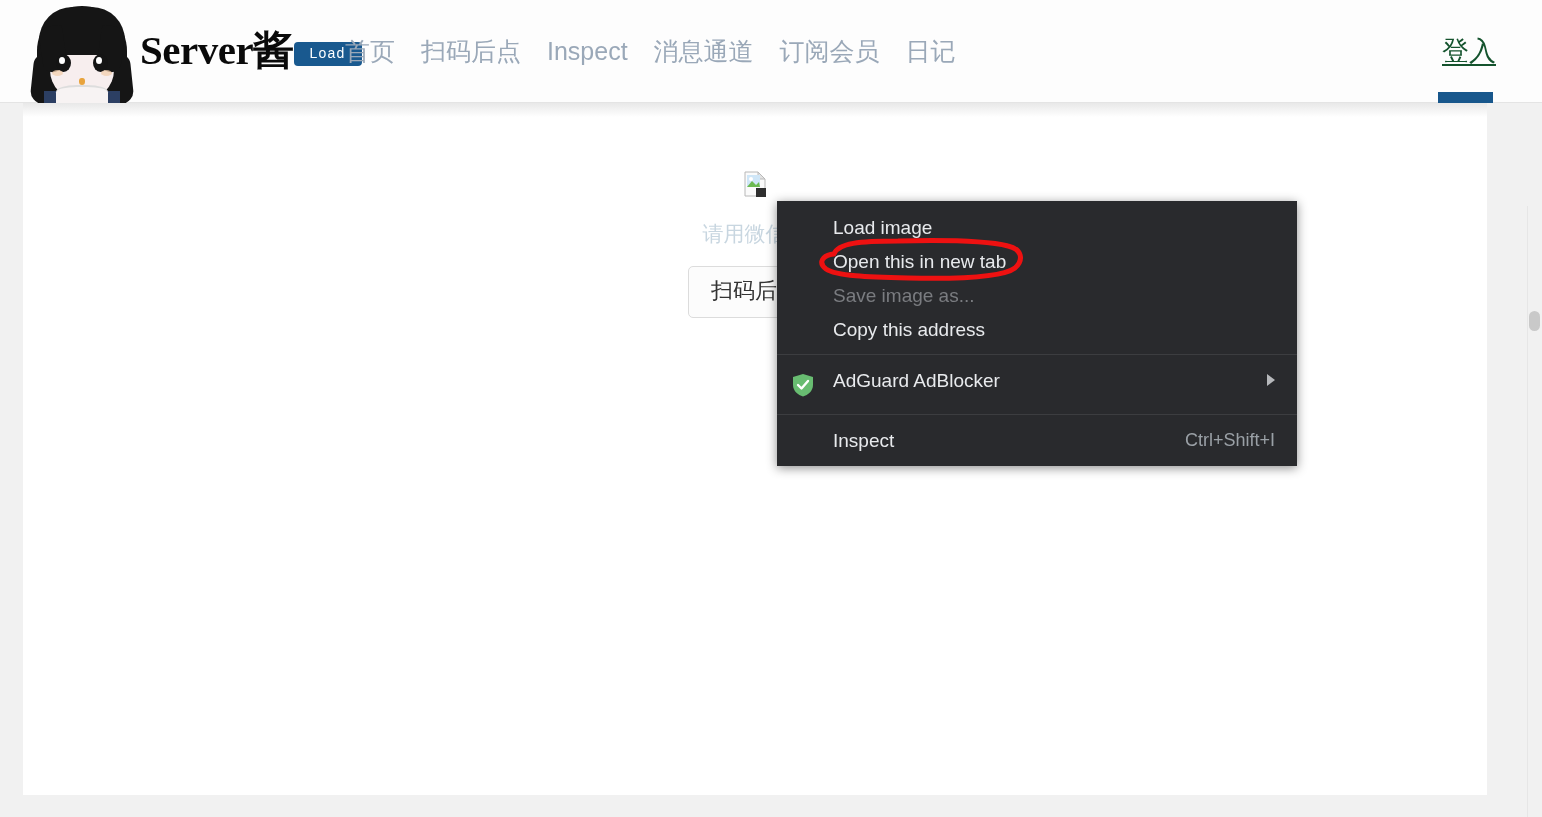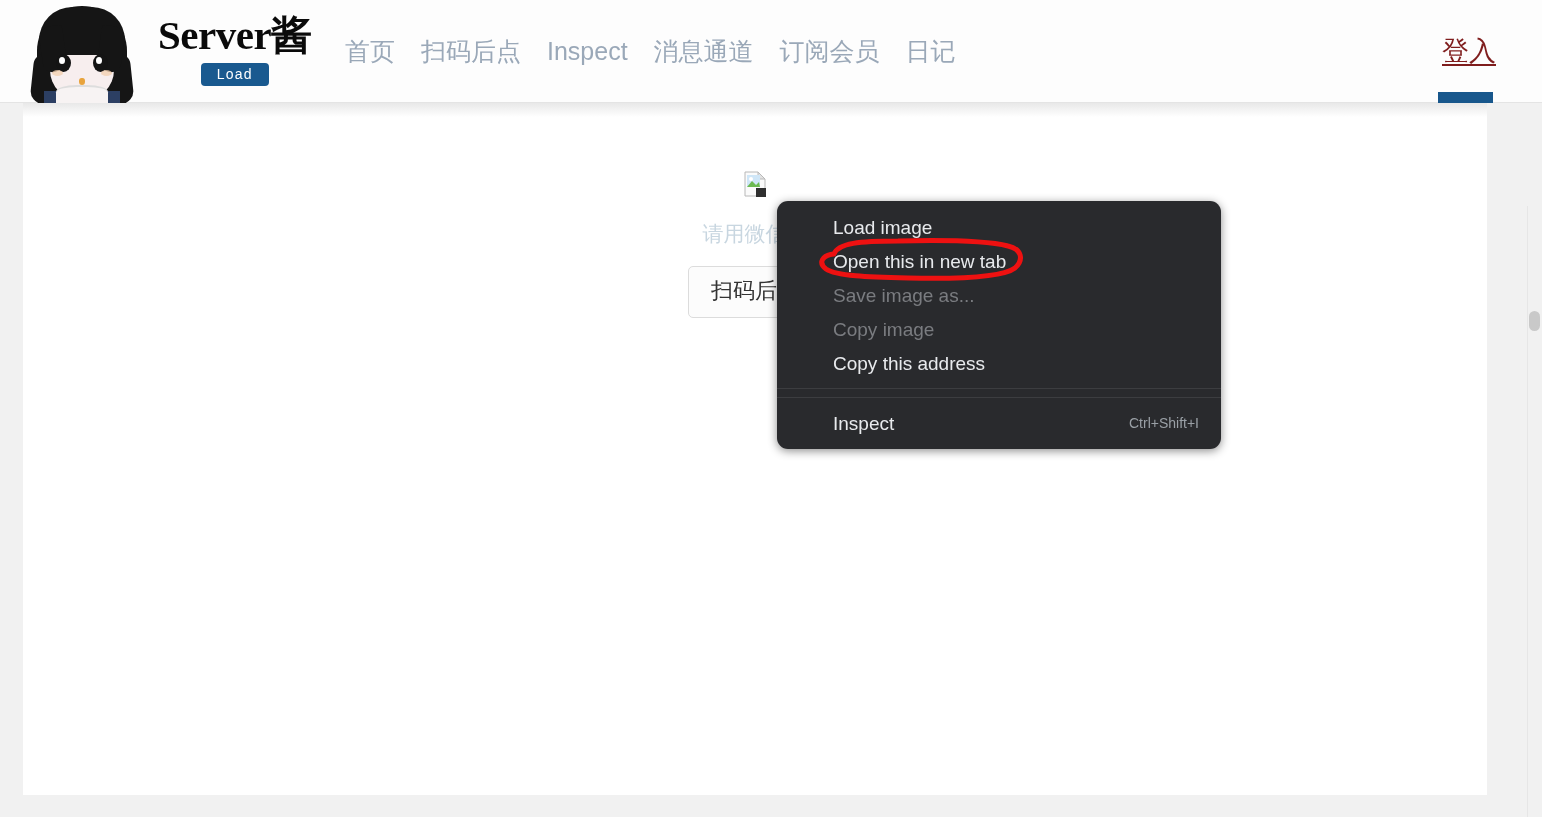--- a/index.html
+++ b/index.html
@@ -104,23 +104,22 @@
   .m-dress-l {
     position:absolute; left:16px; bottom:0; width:18px; height:12px;
     background:#2c3f63;
   }
   .m-dress-r {
     position:absolute; right:16px; bottom:0; width:18px; height:12px;
     background:#2c3f63;
   }
 
   .brand-text {
-    margin-left: 22px;
-    display: flex;
-    flex-direction: column;
+    margin-left: 4px;
+    display: flex;
     align-items: center;
     justify-content: center;
     padding-bottom: 2px;
   }
   .brand-title {
     font-family: "Liberation Serif", serif;
     font-size: 41px;
     font-weight: bold;
     color: #0a0a0a;
     letter-spacing: -0.5px;
@@ -156,21 +155,21 @@
 
   .header-right {
     position: absolute;
     right: 46px; top: 0;
     height: 103px;
   }
   .login-link {
     position: absolute;
     right: 0; top: 33px;
     font-size: 27px;
-    color: #7f1d1d;
+    color: #14532d;
     text-decoration: underline;
     text-underline-offset: 4px;
     white-space: nowrap;
     cursor: pointer;
   }
   .login-indicator {
     position: absolute;
     right: 3px;
     top: 92px;
     width: 55px;
@@ -228,45 +227,44 @@
     padding: 9px 22px 11px 22px;
     white-space: nowrap;
     cursor: pointer;
     font-family: "Liberation Sans", sans-serif;
   }
 
   
   .context-menu {
     position: absolute;
     left: 777px; top: 201px;
-    width: 444px;
+    width: 520px;
     background: #292a2d;
     box-shadow: 0 2px 10px rgba(0,0,0,.45);
     z-index: 40;
     padding: 9px 0 0 0;
     font-family: "Liberation Sans", sans-serif;
-    border-radius: 11px;
   }
   .menu-item {
     height: 34px;
     display: flex;
     align-items: center;
     padding: 0 22px 0 56px;
     color: #e8eaed;
     font-size: 19px;
     white-space: nowrap;
     position: relative;
     cursor: default;
   }
   .menu-item.disabled { color: #7a7c80; }
   .menu-item .mi-label { line-height: 1; }
   .menu-item .mi-shortcut {
     margin-left: auto;
     color: #9aa0a6;
-    font-size: 14px;
+    font-size: 18px;
     line-height: 1;
   }
   .menu-sep {
     height: 1px;
     background: #3c3d40;
     margin: 8px 0 8px 0;
   }
   .menu-group-pad { padding-bottom: 9px; }
 
   .mi-icon {
@@ -397,31 +395,38 @@
   </div>
 
   <div class="menu-item">
     <span class="mi-label">Open this in new tab</span>
   </div>
 
   <div class="menu-item disabled">
     <span class="mi-label">Save image as...</span>
   </div>
 
-  <div class="menu-item disabled">
-    <span class="mi-label">Copy image</span>
-  </div>
 
   <div class="menu-item">
     <span class="mi-label">Copy this address</span>
   </div>
 
 
   <div class="menu-sep"></div>
 
+  <div class="menu-item menu-group-pad">
+    <span class="mi-icon">
+      <svg width="22" height="24" viewBox="0 0 22 24">
+        <path d="M11 1 L21 4 V12 C21 18 16 22 11 23.5 C6 22 1 18 1 12 V4 Z" fill="#68bc71"></path>
+        <path d="M6 12 L9.5 15.5 L16 8" fill="none" stroke="#ffffff" stroke-width="2.4" stroke-linecap="round" stroke-linejoin="round"></path>
+      </svg>
+    </span>
+    <span class="mi-label">AdGuard AdBlocker</span>
+    <span class="mi-arrow"></span>
+  </div>
 
   <div class="menu-sep"></div>
 
   <div class="menu-item menu-group-pad">
     <span class="mi-label">Inspect</span>
     <span class="mi-shortcut">Ctrl+Shift+I</span>
   </div>
 
 </div>
 

